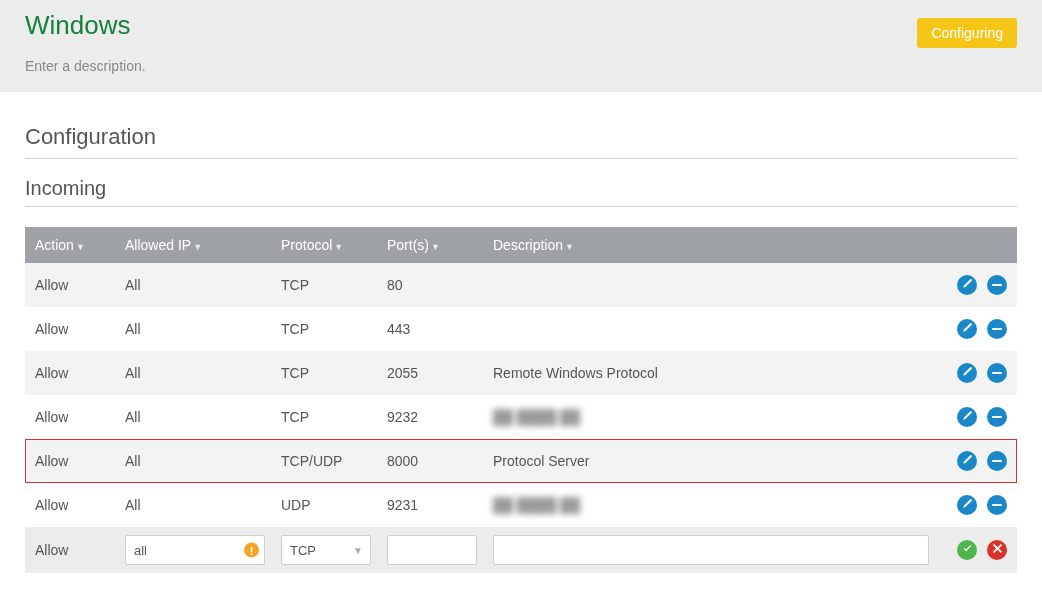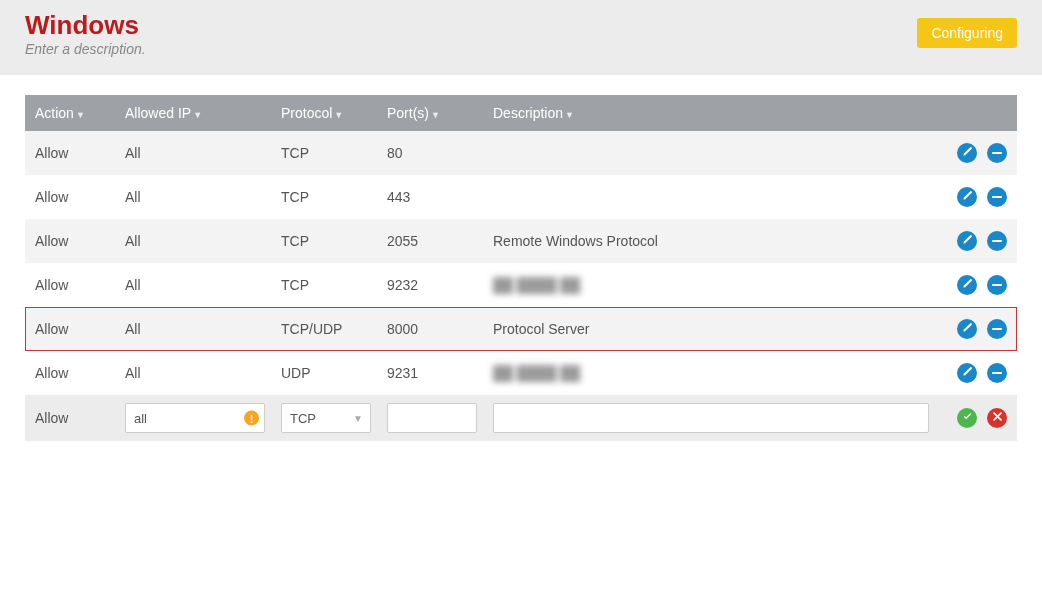--- a/index.html
+++ b/index.html
@@ -12,26 +12,25 @@
 }
 .header-bar {
   background: #ececec;
   padding: 10px 25px 18px 25px;
   display: flex;
   justify-content: space-between;
   align-items: flex-start;
 }
 .header-left h1 {
   font-size: 26px;
-  font-weight: 700;
-  color: #b91c1c;
-  margin-bottom: 0;
+  font-weight: 400;
+  color: #15803d;
+  margin-bottom: 17px;
 }
 .header-left .subtitle {
-  font-style: italic;
   color: #888;
   font-size: 14px;
 }
 .status-badge {
   background: #f5c518;
   color: #fff;
   padding: 7px 14px;
   border-radius: 3px;
   font-size: 14px;
   margin-top: 8px;
@@ -171,20 +170,22 @@
 
 <div class="header-bar">
   <div class="header-left">
     <h1>Windows</h1>
     <div class="subtitle">Enter a description.</div>
   </div>
   <div class="status-badge">Configuring</div>
 </div>
 
 <div class="content">
+  <h2 class="section-title">Configuration</h2>
+  <h3 class="subsection-title">Incoming</h3>
 
   <table class="rules-table">
     <thead>
       <tr>
         <th class="col-action">
           <span>Action</span><span class="sort-caret">▼</span>
         </th>
         <th class="col-ip">
           <span>Allowed IP</span><span class="sort-caret">▼</span>
         </th>

